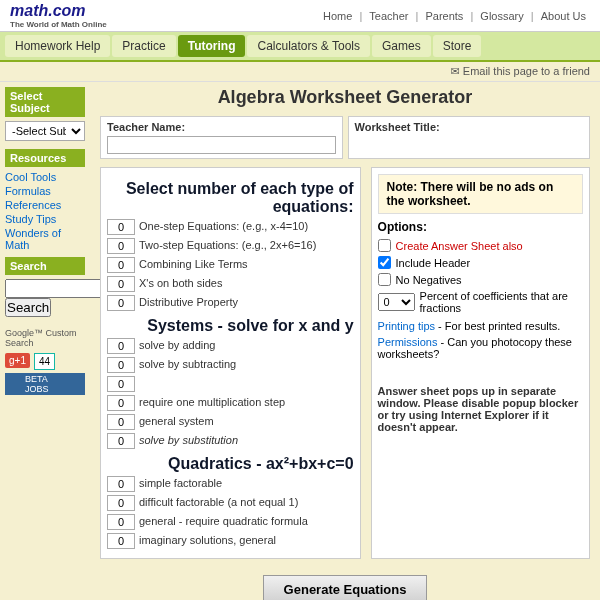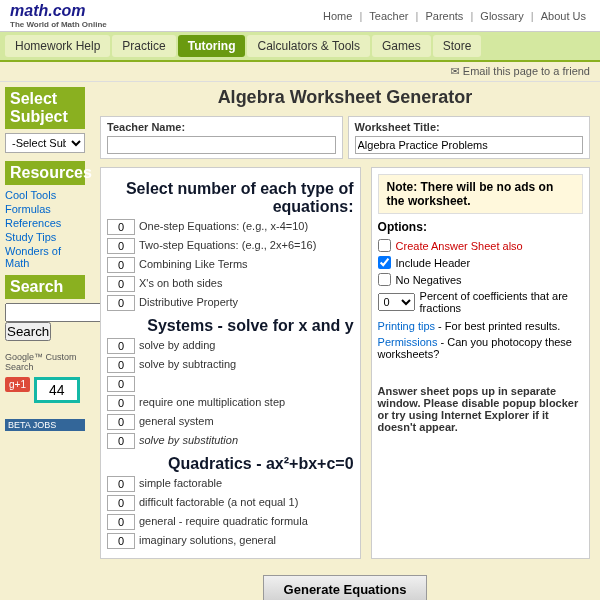--- a/index.html
+++ b/index.html
@@ -21,28 +21,28 @@
 
     
     #email-bar { background: #f5f0d0; text-align: right; padding: 3px 10px; font-size: 11px; color: #555; border-bottom: 1px solid #ddd; }
     #email-bar a { color: #555; text-decoration: none; }
 
     
     #main-layout { display: flex; }
 
     
     #sidebar { width: 90px; padding: 5px; background: #f5f0d0; flex-shrink: 0; }
-    .sidebar-section-title { background: #8ab020; color: white; font-weight: bold; font-size: 16px; padding: 3px 5px; margin-bottom: 4px; }
+    .sidebar-section-title { background: #8ab020; color: white; font-weight: bold; font-size: 11px; padding: 3px 5px; margin-bottom: 4px; }
     #select-subject-dropdown { width: 100%; font-size: 11px; margin-bottom: 8px; background: #fff; border: 1px solid #aaa; padding: 2px; }
     .sidebar-link { display: block; color: #0066cc; font-size: 11px; margin-bottom: 2px; text-decoration: none; }
     #google-custom { font-size: 9px; color: #555; margin-top: 11px; }
     #social-bar { display: flex; align-items: flex-start; gap: 4px; margin-top: 5px; }
     .g-plus { background: #dd4b39; color: white; font-size: 10px; padding: 2px 4px; border-radius: 2px; }
-    .like-count { background: #fff; border: 3px solid #14b8a6; font-size: 14px; padding: 2px 12px; }
-    .beta-jobs { font-size: 9px; background: #336699; color: white; padding: 1px 3px; margin-top: 16px; }
+    .like-count { background: #fff; border: 1px solid #14b8a6; font-size: 10px; padding: 2px 4px; }
+    .beta-jobs { font-size: 9px; background: #336699; color: white; padding: 1px 20px; margin-top: 3px; }
 
     
     #content { flex: 1; padding: 5px 10px; }
     #page-title { font-size: 18px; font-weight: bold; color: #333; text-align: center; margin-bottom: 8px; }
 
     
     #two-col { display: flex; gap: 10px; }
     #left-col { flex: 1.2; }
     #right-col { flex: 1; }
 
@@ -148,21 +148,20 @@
   <div id="content">
     <div id="page-title">Algebra Worksheet Generator</div>
 
     <div id="form-top">
       <div class="form-box">
         <label>Teacher Name:</label>
         <input type="text" style="width: 100%; border: 1px solid rgb(170, 170, 170); padding: 2px; font-size: 11px;">
       </div>
       <div class="form-box">
         <label>Worksheet Title:</label>
-        <input type="text" style="width: 100%; border: 1px solid rgb(170, 170, 170); padding: 2px; font-size: 11px;" value="Algebra Practice Problems">
       </div>
     </div>
 
     <div id="two-col">
 
       <div id="left-col" style="background:#fff;border:1px solid #ccc;padding:6px;">
         <div class="section-title">Select number of each type of equations:</div>
 
         <div class="eq-row">
           <input type="text" value="0" style="">

